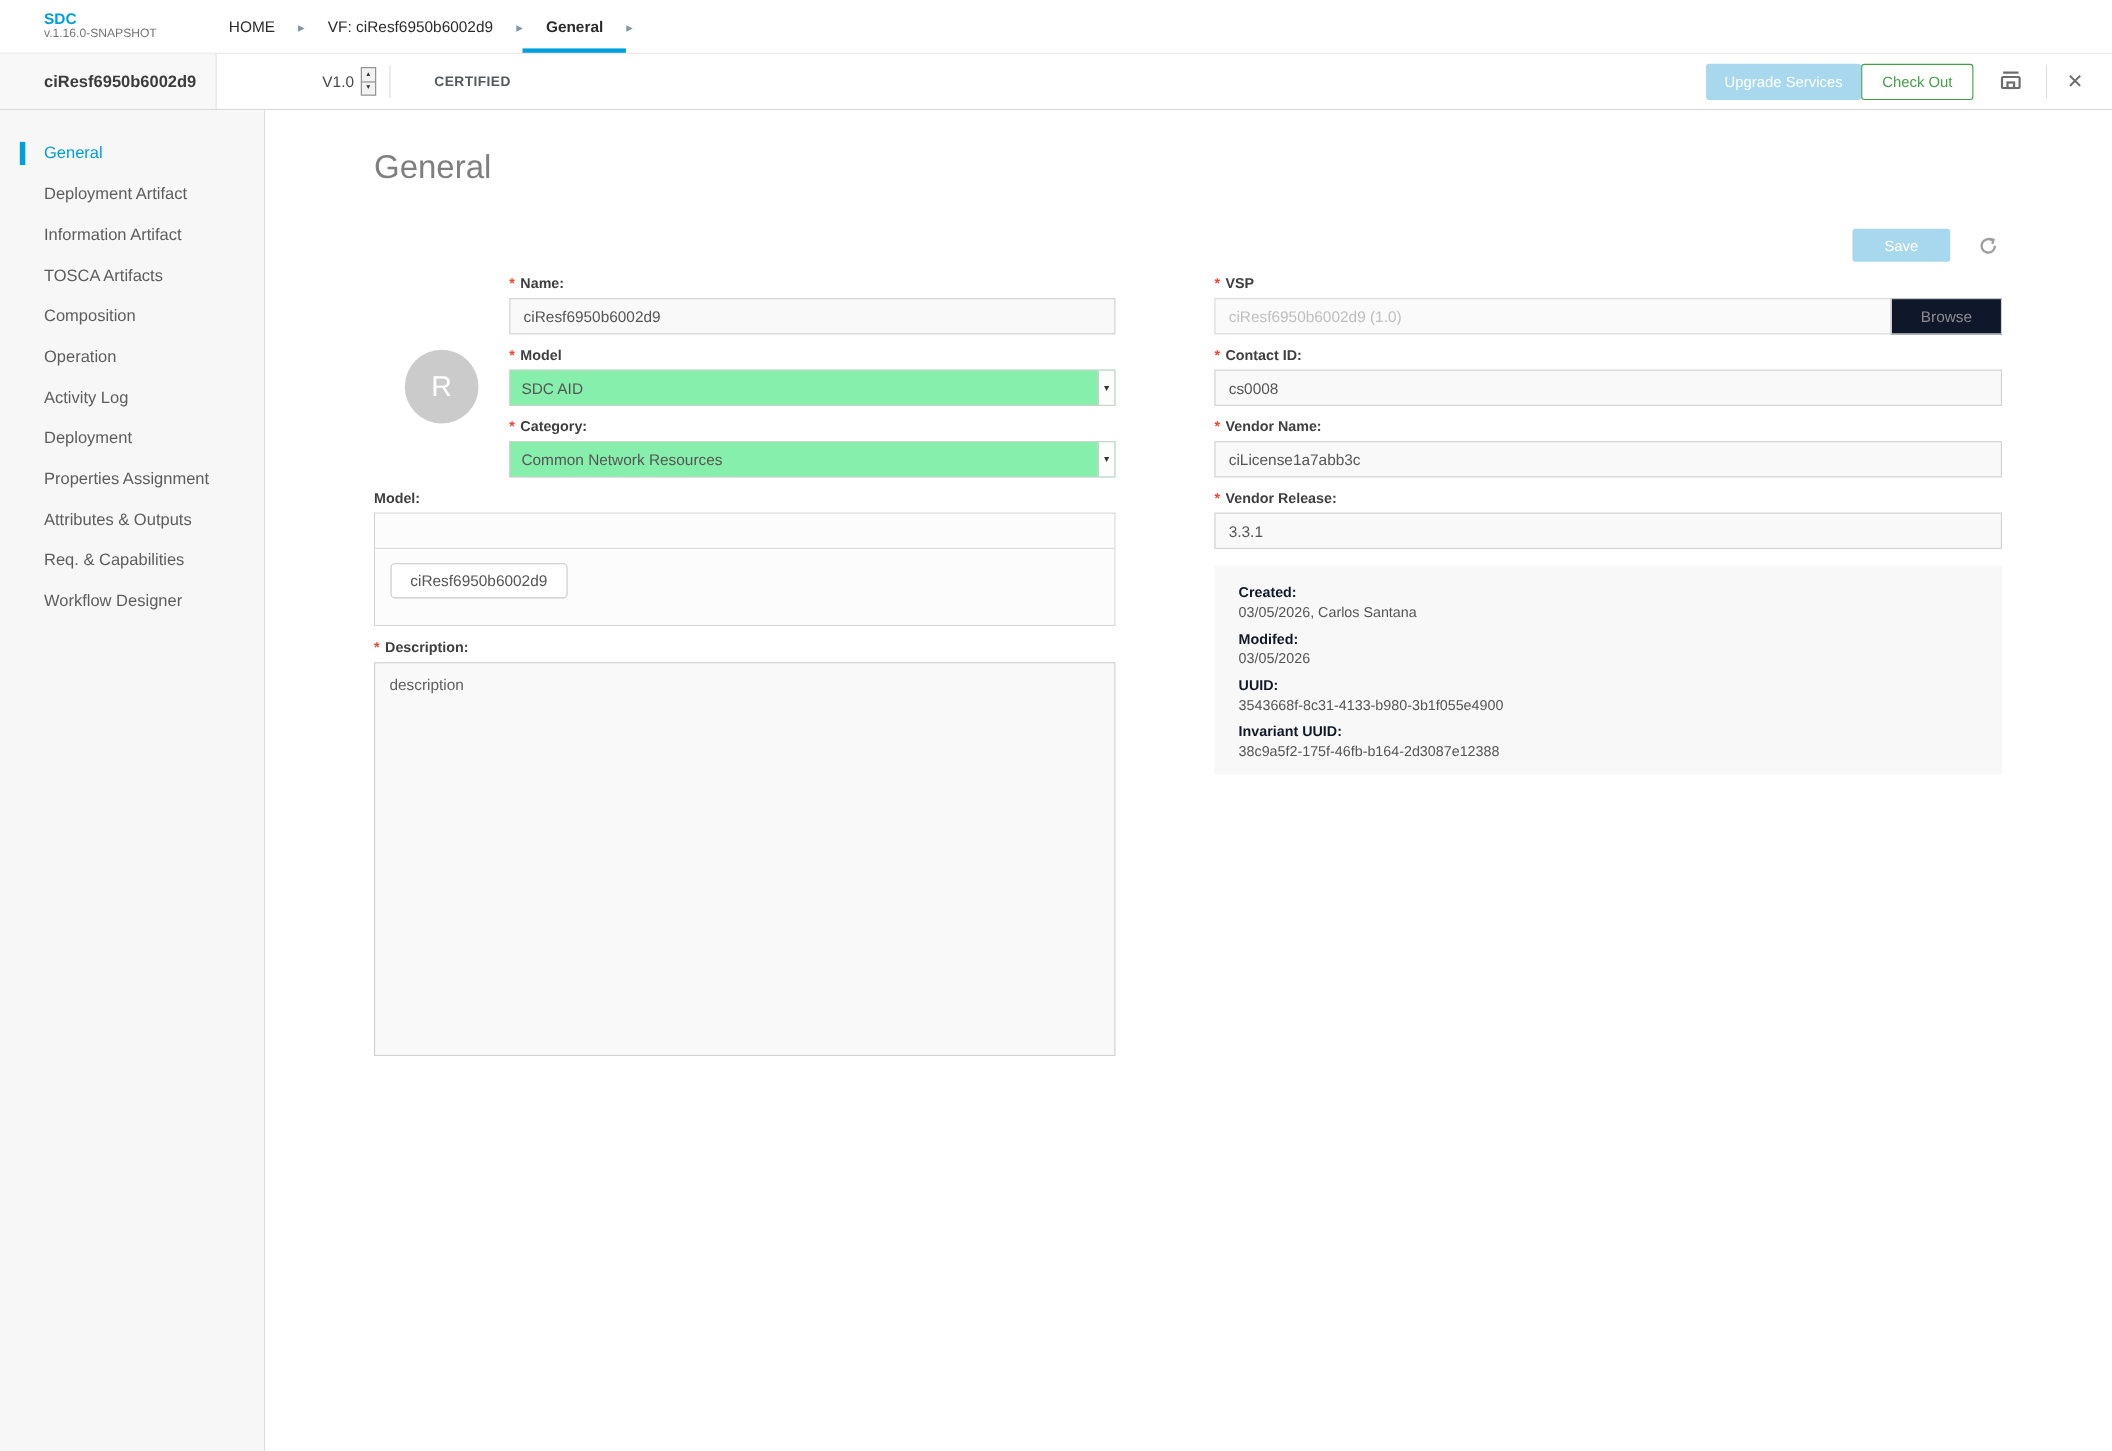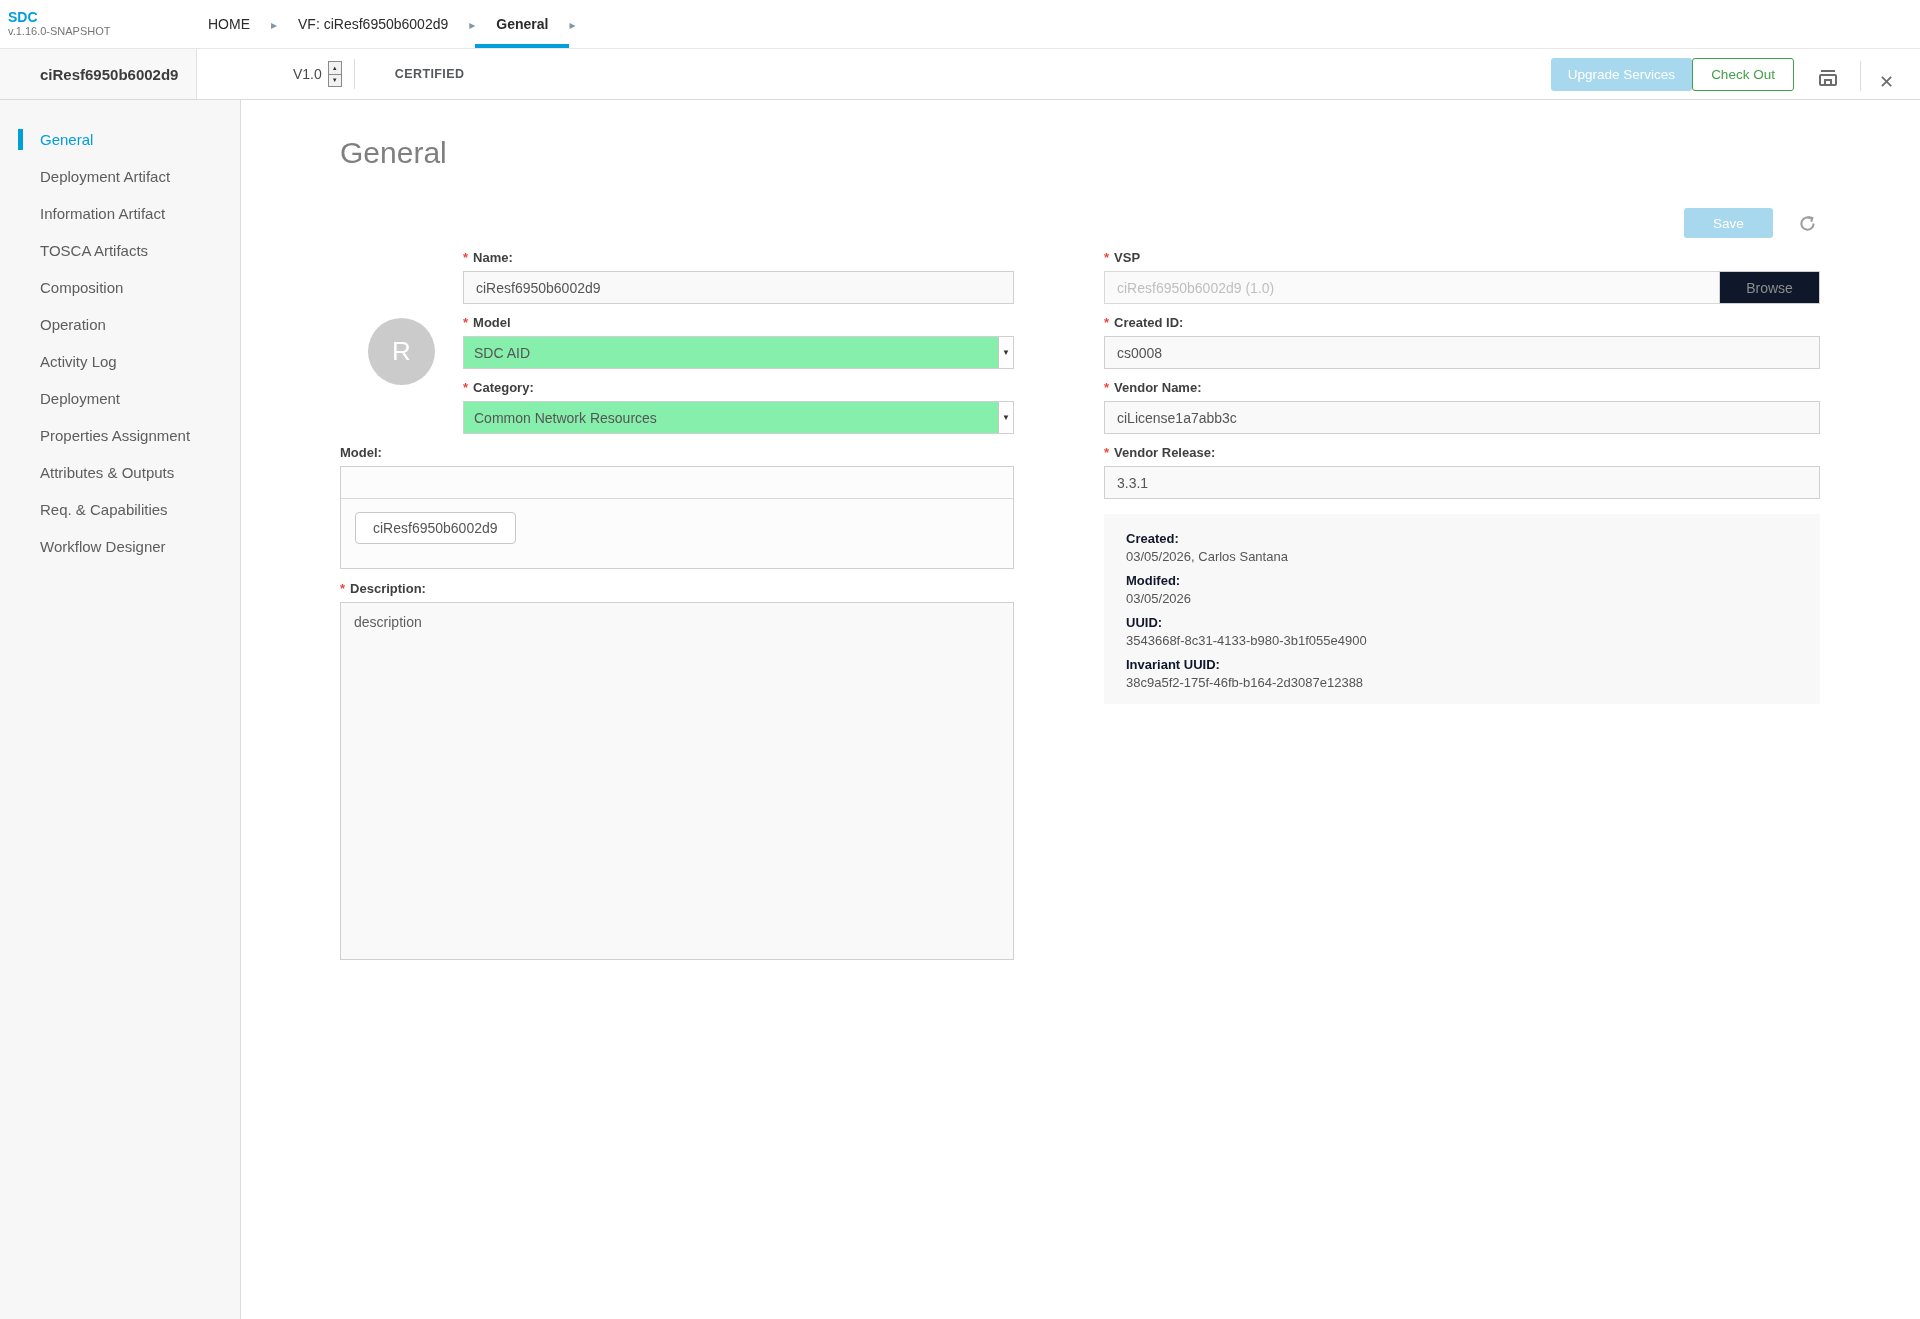--- a/index.html
+++ b/index.html
@@ -2,40 +2,40 @@
 <html><head>
 <meta charset="utf-8">
 <style>
   * { margin:0; padding:0; box-sizing:border-box; }
   html,body { background:#fff; }
   body { width:1920px; height:1319px; font-family:"Liberation Sans", sans-serif; color:#4a4a4a; }
   .app { position:relative; width:1920px; height:1319px; overflow:hidden; background:#fff; }
 
   
   .topbar { position:absolute; top:0; left:0; right:0; height:49px; background:#fff; border-bottom:1px solid #e6e6e6; display:flex; align-items:stretch; }
-  .logo-block { width:187px; padding-left:8px; display:flex; flex-direction:column; justify-content:center; }
+  .logo-block { width:187px; padding-left:40px; display:flex; flex-direction:column; justify-content:center; }
   .logo-title { font-size:14px; font-weight:700; color:#009fdb; line-height:15px; }
   .logo-version { font-size:11px; color:#757575; line-height:13px; }
   .breadcrumbs { display:flex; align-items:stretch; }
   .crumb { display:flex; align-items:center; padding:4px 21px 0 21px; font-size:14px; color:#2b2b2b; border-bottom:4px solid transparent; cursor:pointer; }
   .crumb.active { font-weight:700; border-bottom-color:#009fdb; }
   .crumb-arrow { display:flex; align-items:center; font-size:12px; color:#8096a5; padding-top:2px; }
 
   
   .toolbar { position:absolute; top:49px; left:0; right:0; height:51px; background:#fff; border-bottom:1px solid #d9d9d9; display:flex; align-items:center; }
   .entity-box { width:197px; height:100%; background:#f8f8f8; border-right:1px solid #e2e2e2; display:flex; align-items:center; padding-left:40px; flex:none; }
   .entity-name { font-size:15px; font-weight:700; color:#3c3c3c; }
   .version-wrap { margin-left:96px; display:flex; align-items:center; }
   .version-label { font-size:14px; color:#4a4a4a; }
   .spinner { margin-left:6px; width:14px; height:26px; border:1px solid #8a8a8a; background:#f2f2f2; display:flex; flex-direction:column; }
   .spinner span { flex:1; display:flex; align-items:center; justify-content:center; font-size:6px; color:#333; line-height:1; cursor:pointer; }
   .spinner span:first-child { border-bottom:1px solid #8a8a8a; }
   .tb-divider { width:1px; height:30px; background:#dcdcdc; margin-left:12px; }
   .status-label { margin-left:40px; font-size:12.5px; font-weight:700; color:#55595d; letter-spacing:.4px; }
-  .tb-right { margin-left:auto; display:flex; align-items:flex-end; margin-right:26px; }
+  .tb-right { margin-left:auto; display:flex; align-items:center; margin-right:26px; }
   .btn-upgrade { background:#a7d8ee; color:#fff; border:none; height:33px; padding:0 17px; border-radius:3px; font-size:13.5px; font-family:inherit; cursor:pointer; }
   .btn-checkout { margin-left:0; background:#fff; color:#43a047; border:1px solid #43a047; height:33px; padding:0 18px; border-radius:3px; font-size:13.5px; font-family:inherit; cursor:pointer; }
   .print-icon { margin-left:22px; cursor:pointer; display:flex; align-items:center; }
   .tb-right .sep { width:1px; height:30px; background:#dcdcdc; margin:0 18px 0 20px; }
   .close-icon { font-size:18px; color:#6d6d6d; cursor:pointer; line-height:1; }
 
   
   .sidebar { position:absolute; top:100px; left:0; bottom:0; width:241px; background:#f7f7f7; border-right:1px solid #dcdcdc; padding-top:21px; }
   .side-item { position:relative; height:37px; display:flex; align-items:center; padding-left:40px; font-size:15px; color:#5d5d5d; cursor:pointer; }
   .side-item.active { color:#009fdb; }
@@ -240,21 +240,21 @@
           <span>VSP</span>
         </div>
         <div class="vsp-row">
           <input class="text-input disabled" readonly="" value="ciResf6950b6002d9 (1.0)" style="">
           <button class="btn-browse">Browse</button>
         </div>
       </div>
       <div class="field-group">
         <div class="field-label">
           <span class="req">*</span>
-          <span>Created ID:</span>
+          <span>Contact ID:</span>
         </div>
         <input class="text-input" value="cs0008" style="">
       </div>
       <div class="field-group">
         <div class="field-label">
           <span class="req">*</span>
           <span>Vendor Name:</span>
         </div>
         <input class="text-input" value="ciLicense1a7abb3c" style="">
       </div>

